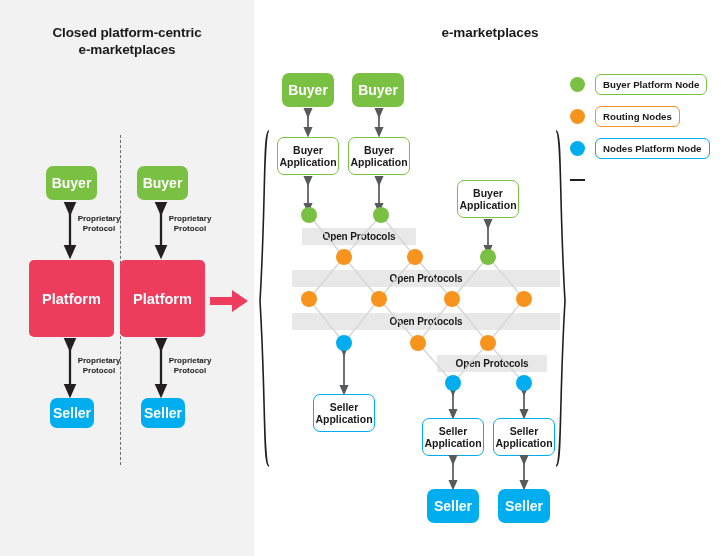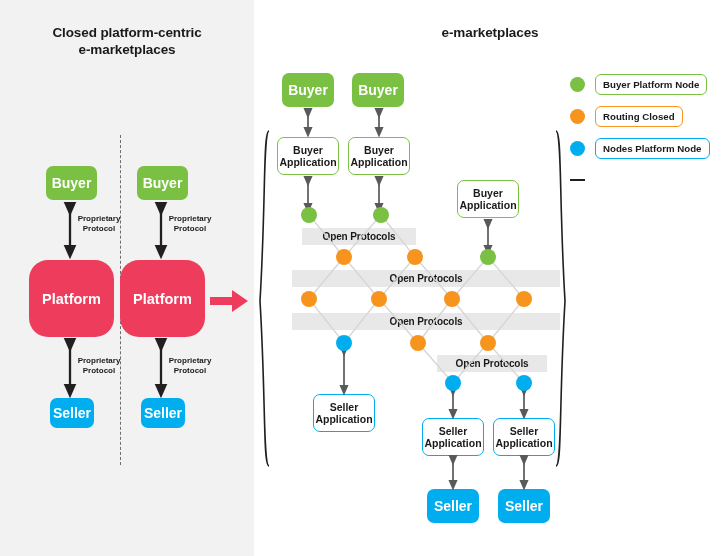--- a/index.html
+++ b/index.html
@@ -14,21 +14,21 @@
   #title-left{left:8px;top:24px;width:238px;}
   #title-right{left:378px;top:24px;width:224px;}
 
   .divider{position:absolute;left:120px;top:135px;width:0;height:330px;
            border-left:1.4px dashed #6d6d6d;}
 
   .box{position:absolute;box-sizing:border-box;display:flex;align-items:center;
        justify-content:center;text-align:center;}
   .b-green{background:#7ac143;color:#ffffff;border-radius:7px;font-size:14px;font-weight:bold;}
   .b-blue{background:#00aeef;color:#ffffff;border-radius:7px;font-size:14px;font-weight:bold;}
-  .b-red{background:#ee3d5c;color:#ffffff;border-radius:19px;font-size:14.5px;font-weight:bold;}
+  .b-red{background:#ee3d5c;color:#ffffff;border-radius:5px;font-size:14.5px;font-weight:bold;}
 
   .appbox{position:absolute;box-sizing:border-box;background:#ffffff;border-radius:7px;
           display:flex;align-items:center;justify-content:center;text-align:center;
           font-size:10.5px;font-weight:bold;line-height:12px;color:#1a1a1a;}
   .app-green{border:1.6px solid #7ac143;}
   .app-blue{border:1.6px solid #00aeef;}
 
   .proto-label{position:absolute;font-size:8px;font-weight:bold;line-height:9.5px;
                color:#1a1a1a;text-align:center;}
 
@@ -222,21 +222,21 @@
   <div class="node n-blue" style="left:445px;top:375px;width:16px;height:16px;"></div>
   <div class="node n-blue" style="left:516px;top:375px;width:16px;height:16px;"></div>
 
   <div class="legend">
     <div class="legrow">
       <div class="legdot" style="background:#7ac143;"></div>
       <div class="legpill" style="border:1.6px solid #7ac143;">Buyer Platform Node</div>
     </div>
     <div class="legrow">
       <div class="legdot" style="background:#f7941e;"></div>
-      <div class="legpill" style="border:1.6px solid #f7941e;">Routing Closed</div>
+      <div class="legpill" style="border:1.6px solid #f7941e;">Routing Nodes</div>
     </div>
     <div class="legrow">
       <div class="legdot" style="background:#00aeef;"></div>
       <div class="legpill" style="border:1.6px solid #00aeef;">Nodes Platform Node</div>
     </div>
     <div class="legrow">
       <div class="legdash"></div>
     </div>
   </div>
 

